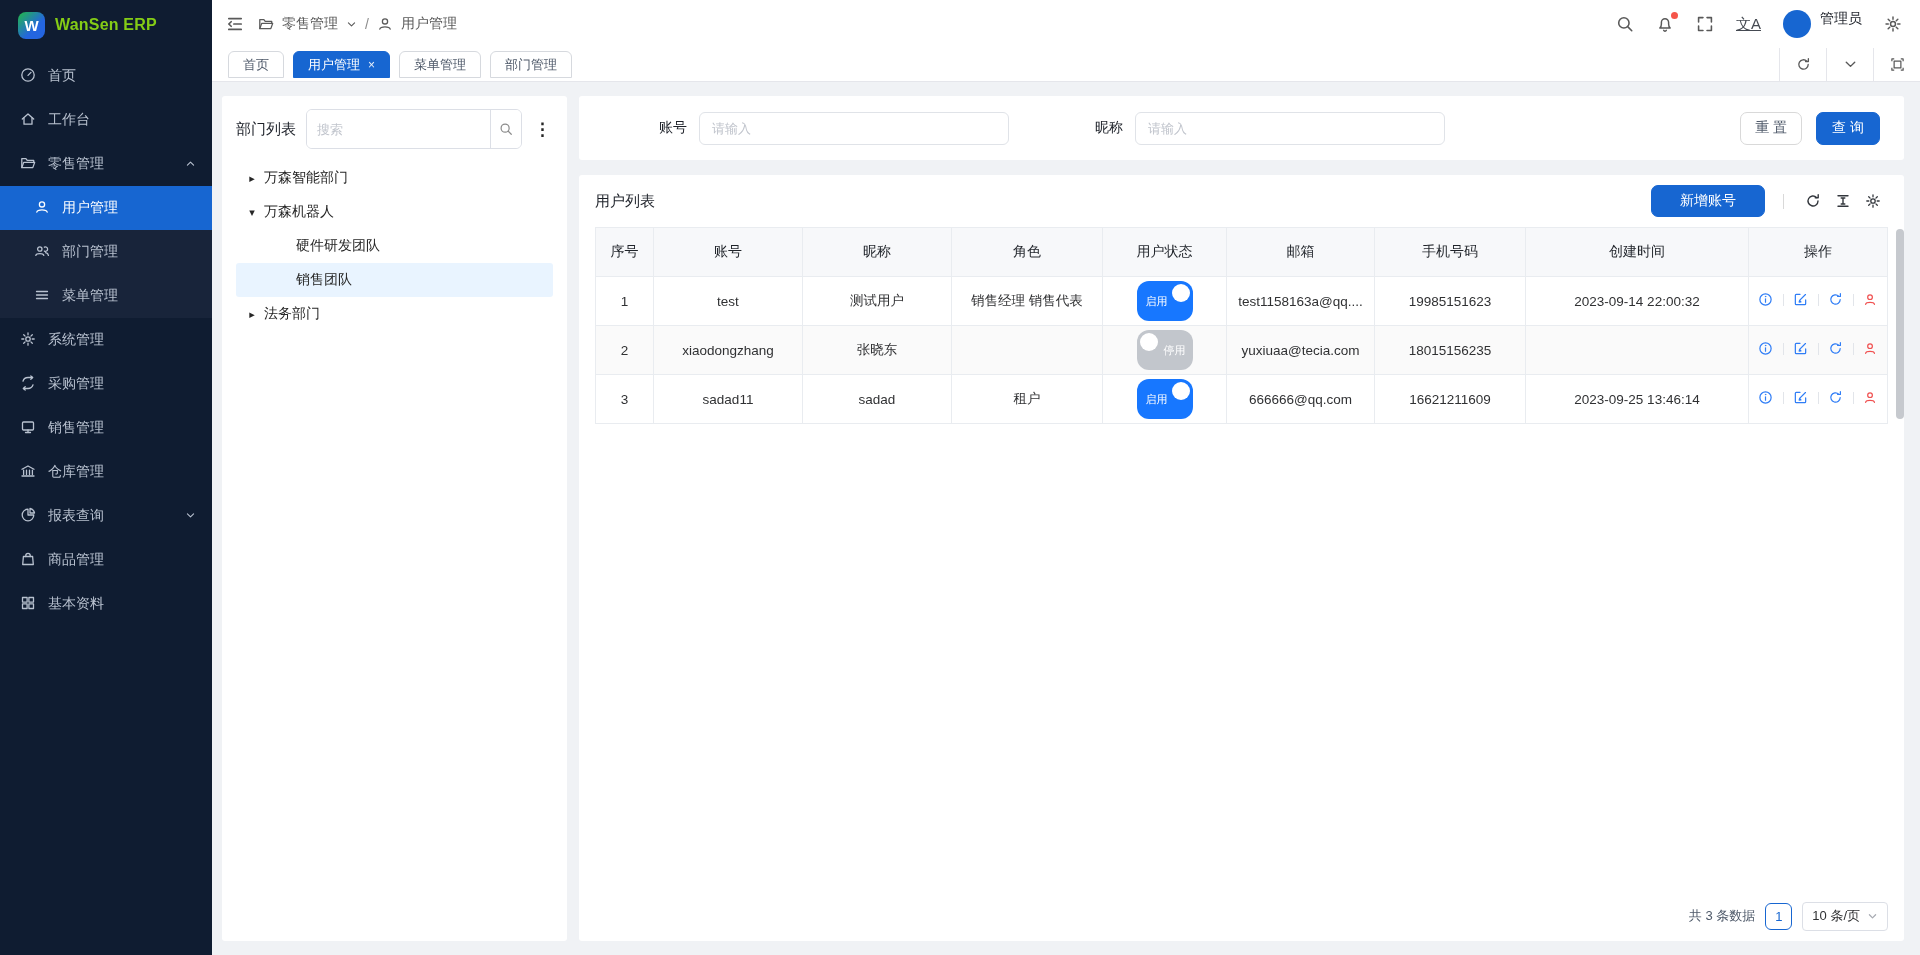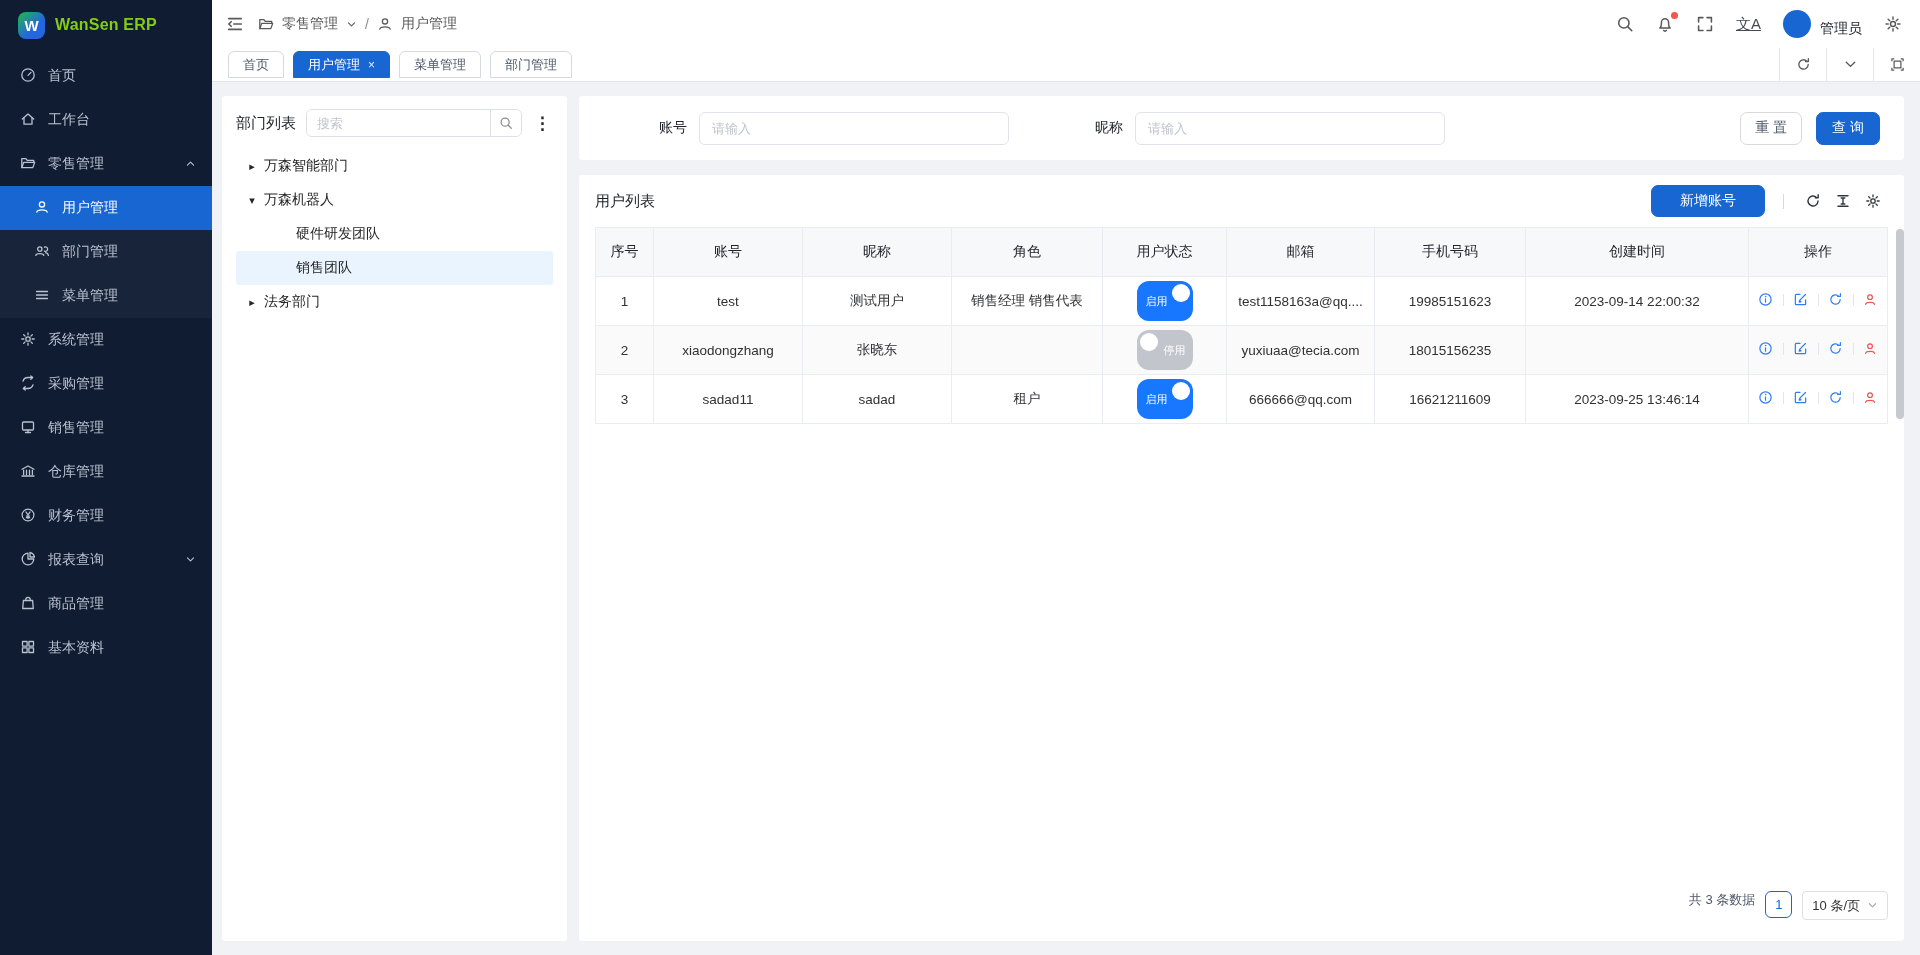--- a/index.html
+++ b/index.html
@@ -29,39 +29,39 @@
   .topbar .ic { color:#595959; display:inline-flex; align-items:center; justify-content:center; cursor:pointer; }
   .topbar .ic svg { width:18px; height:18px; }
   .breadcrumb { display:flex; align-items:center; gap:8px; margin-left:14px; color:#595959; }
   .breadcrumb .b-ic svg { width:16px; height:16px; }
   .breadcrumb .chev svg { width:11px; height:11px; }
   .breadcrumb .sep { color:#8c8c8c; }
   .topbar-right { margin-left:auto; display:flex; align-items:center; gap:22px; }
   .bell-wrap { position:relative; }
   .bell-dot { position:absolute; top:-3px; right:-4px; width:7px; height:7px; border-radius:50%; background:var(--badge-red,#f5554a); }
   .translate-ic { font-size:15px; color:#454a52; cursor:pointer;text-decoration:underline; }
-  .user-chip { display:flex; align-items:flex-end; gap:9px; cursor:pointer; }
+  .user-chip { display:flex; align-items:flex-start; gap:9px; cursor:pointer; }
   .avatar { width:28px; height:28px; border-radius:50%; background:var(--primary,#1766d1); display:flex; align-items:center; justify-content:center; color:#fff; font-size:5px; letter-spacing:.5px; }
   .username { color:#1d2129; }
 
   .tabbar { height:34px; background:#fff; border-bottom:1px solid var(--border,#e5e6eb); display:flex; align-items:center; padding-left:16px; flex-shrink:0; }
   .tab { height:27px; display:inline-flex; align-items:center; padding:0 14px; border:1px solid #d6d9de; border-radius:6px 6px 0 0; margin-right:9px; font-size:13px; color:#4e5969; background:#fff; cursor:pointer; }
   .tab.active { background:var(--primary,#1766d1); border-color:var(--primary,#1766d1); color:#fff; }
   .tab .tab-close { margin-left:8px; font-size:12px; opacity:.9; cursor:pointer; }
   .tabbar-right { margin-left:auto; display:flex; height:100%; align-items:stretch; }
   .tabbar-right .tb-btn { display:flex; align-items:center; justify-content:center; width:47px; border-left:1px solid var(--border,#e5e6eb); color:#595959; cursor:pointer; }
   .tabbar-right .tb-btn svg { width:15px; height:15px; }
 
   .content { flex:1; background:var(--content-bg,#f0f2f5); display:flex; gap:12px; padding:14px 16px 14px 10px; min-height:0; }
 
   
   .dept-card { width:345px; background:#fff; border-radius:3px; padding:13px 14px; flex-shrink:0; display:flex; flex-direction:column; }
   .dept-head { display:flex; align-items:center; gap:10px; }
   .dept-title { font-size:15px; color:#1d2129; white-space:nowrap; }
-  .dept-search { flex:1; display:flex; border:1px solid #dcdfe6; border-radius:6px; overflow:hidden; height:28px; }
+  .dept-search { flex:1; display:flex; border:1px solid #dcdfe6; border-radius:6px; overflow:hidden; height:40px; }
   .dept-search input { flex:1; border:none; outline:none; padding:0 10px; font-size:13px; color:#303133; font-family:"Liberation Sans",sans-serif; min-width:0; }
   .dept-search input::placeholder { color:#c0c4cc; }
   .dept-search .s-btn { width:31px; border:none; border-left:1px solid #dcdfe6; background:#fff; display:flex; align-items:center; justify-content:center; color:#8c8c8c; cursor:pointer; }
   .dept-search .s-btn svg { width:14px; height:14px; }
   .kebab { font-size:17px; font-weight:bold; color:#262626; cursor:pointer; line-height:1; padding:2px; }
   .tree { margin-top:12px; }
   .tree-row { height:34px; display:flex; align-items:center; font-size:14px; color:#262626; cursor:pointer; border-radius:3px; }
   .tree-row .tr-arrow { width:20px; text-align:center; font-size:11px; color:#262626; margin-left:6px; }
   .tree-row .tr-label { margin-left:2px; }
   .tree-row.child { padding-left:58px; }
@@ -104,21 +104,21 @@
   .switch[data-state="off"] .knob { left:3px; right:auto; }
   .switch[data-state="off"] .sw-lbl { margin-left:27px; }
 
   .ops { display:inline-flex; align-items:center; }
   .op-btn { display:inline-flex; align-items:center; justify-content:center; width:16px; height:16px; cursor:pointer; color:#2f7df6; }
   .op-btn svg { width:15px; height:15px; }
   .op-btn.danger { color:#f05050; }
   .op-sep { width:1px; height:12px; background:#e2e5ea; margin:0 9px; }
 
   .table-spacer { flex:1; }
-  .pagination { height:50px; display:flex; align-items:flex-start; justify-content:flex-end; gap:10px; color:#4e5969; font-size:13px; flex-shrink:0; }
+  .pagination { height:50px; display:flex; align-items:center; justify-content:flex-end; gap:10px; color:#4e5969; font-size:13px; flex-shrink:0; }
   .page-num { width:27px; height:27px; border:1px solid var(--primary,#1766d1); color:var(--primary,#1766d1); border-radius:6px; display:flex; align-items:center; justify-content:center; background:#fff; cursor:pointer; }
   .page-size { height:29px; border:1px solid #dcdfe6; border-radius:4px; background:#fff; display:flex; align-items:center; gap:7px; padding:0 9px; cursor:pointer; color:#303133; }
   .page-size svg { width:11px; height:11px; color:#a8abb2; }
 
   .scroll-thumb { position:absolute; right:0px; top:54px; width:8px; height:190px; border-radius:4px; background:#c6c9ce; }
 </style>
 </head>
 <body>
 
 <div class="screen">
@@ -206,27 +206,20 @@
             </svg></span>
         <span>销售管理</span>
       </div>
       <div class="nav-item">
         <span><svg viewBox="0 0 16 16" fill="none" stroke="currentColor" stroke-width="1.3" stroke-linecap="round" stroke-linejoin="round">
               <path d="M2 6.3 8 3l6 3.3"></path>
               <path d="M3.6 7.2v4.4M6.5 7.2v4.4M9.5 7.2v4.4M12.4 7.2v4.4"></path>
               <path d="M2 13h12"></path>
             </svg></span>
         <span>仓库管理</span>
-      </div>
-      <div class="nav-item">
-        <span><svg viewBox="0 0 16 16" fill="none" stroke="currentColor" stroke-width="1.2" stroke-linecap="round" stroke-linejoin="round">
-              <circle cx="8" cy="8" r="5.9"></circle>
-              <path d="m5.9 4.9 2.1 2.9 2.1-2.9M8 7.8v3.6M6.4 9.1h3.2M6.4 10.7h3.2"></path>
-            </svg></span>
-        <span>财务管理</span>
       </div>
       <div class="nav-item">
         <span><svg viewBox="0 0 16 16" fill="none" stroke="currentColor" stroke-width="1.3" stroke-linecap="round" stroke-linejoin="round">
               <path d="M8 2.2a5.8 5.8 0 1 0 5.8 5.8H8z"></path>
               <path d="M10 1.5A5.8 5.8 0 0 1 14.5 6H10z"></path>
             </svg></span>
         <span>报表查询</span>
         <span class="grow"></span>
         <span class="chev"><svg viewBox="0 0 16 16" fill="none" stroke="currentColor" stroke-width="1.6" stroke-linecap="round" stroke-linejoin="round">
               <path d="M3.5 5.5 8 10l4.5-4.5"></path>

